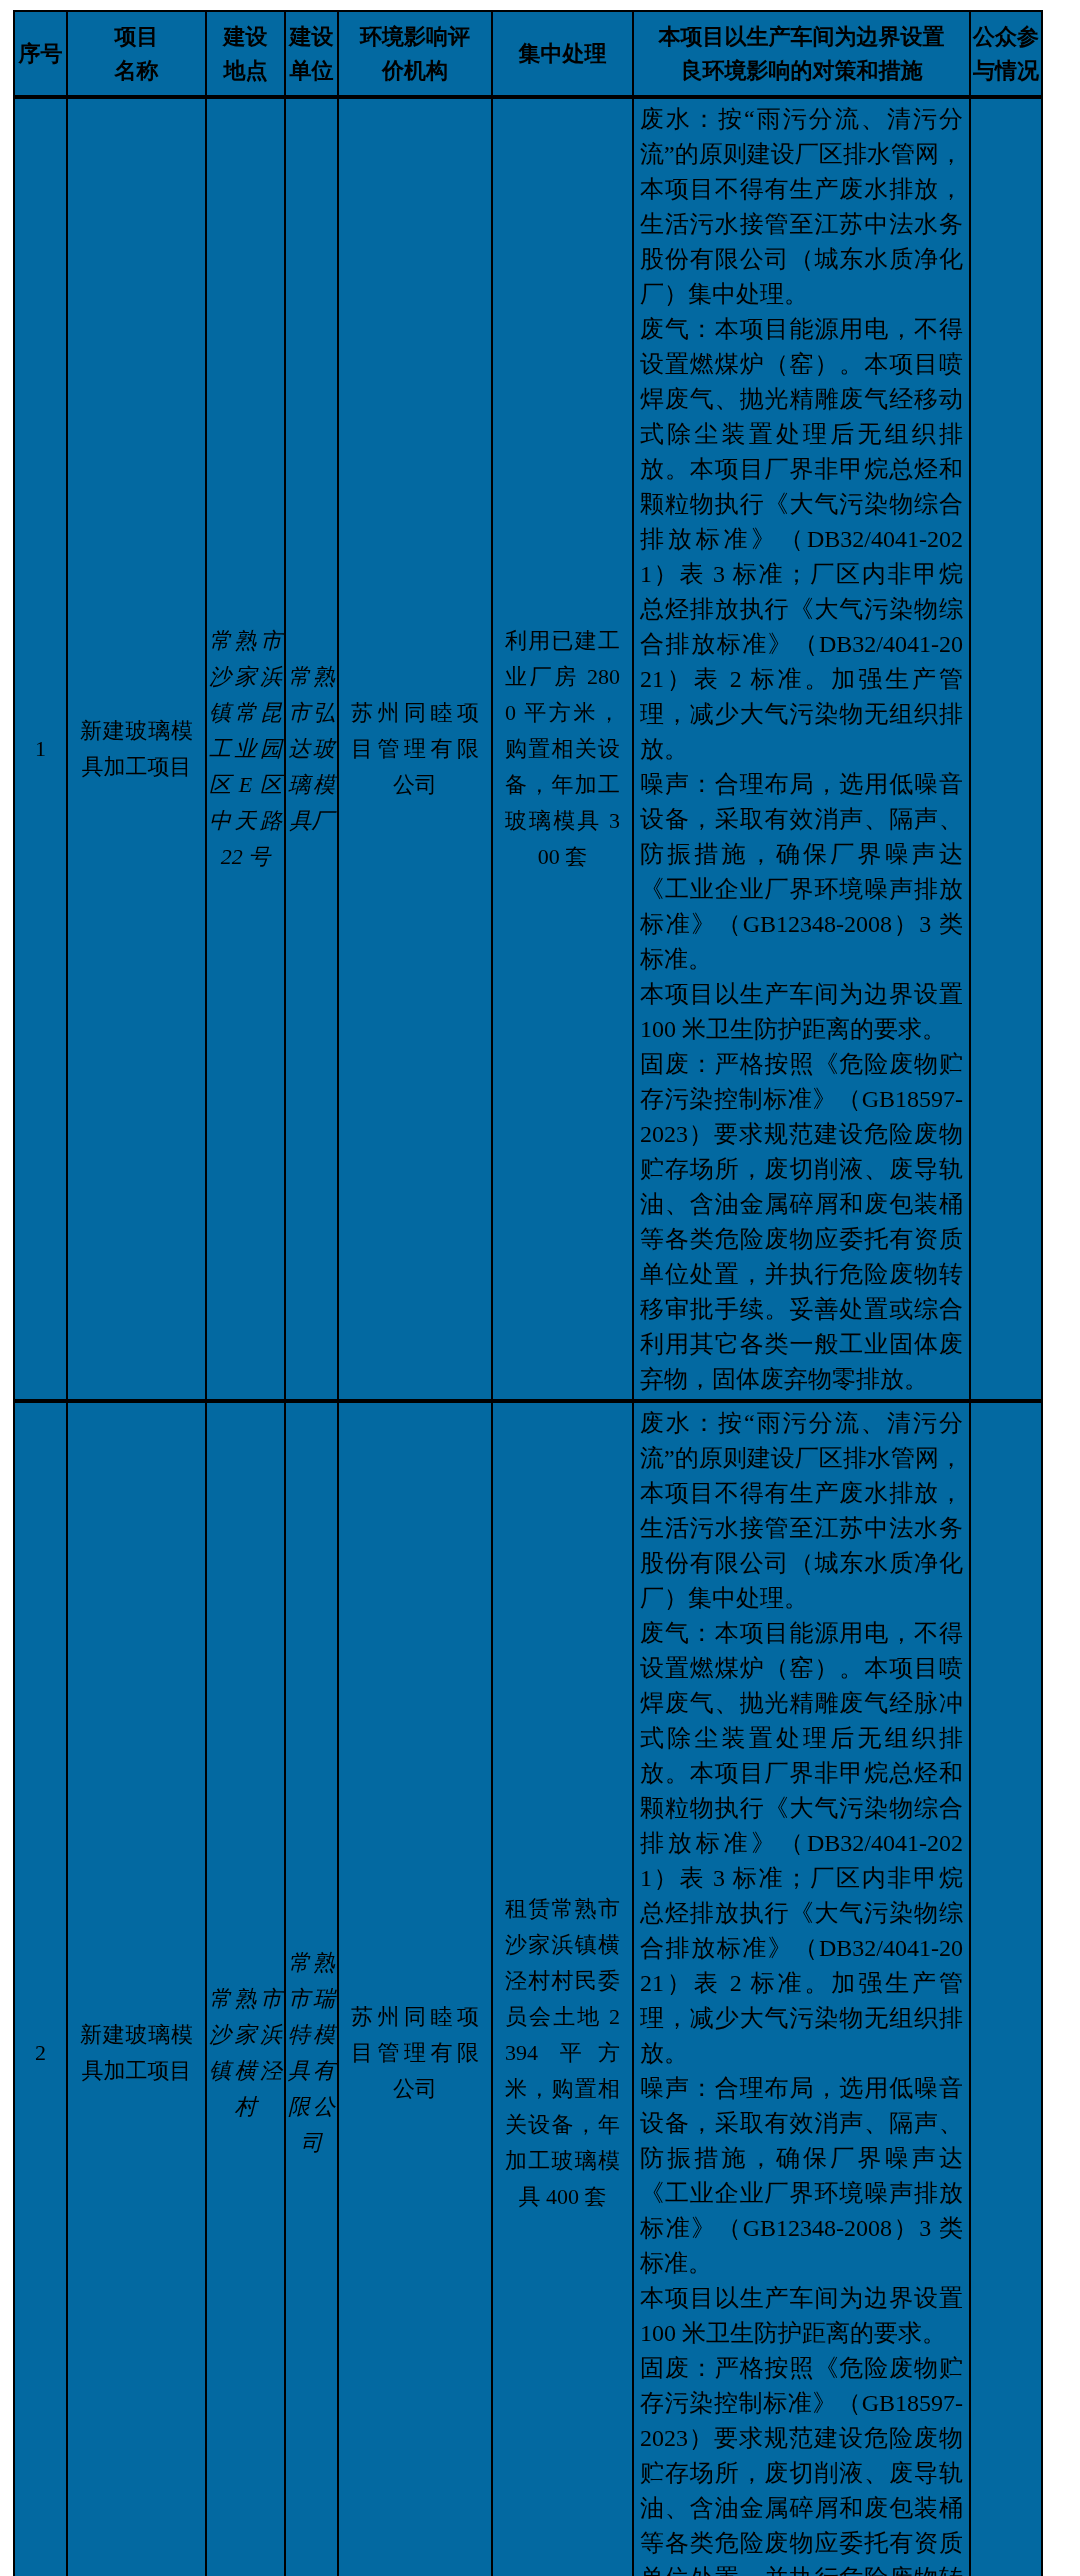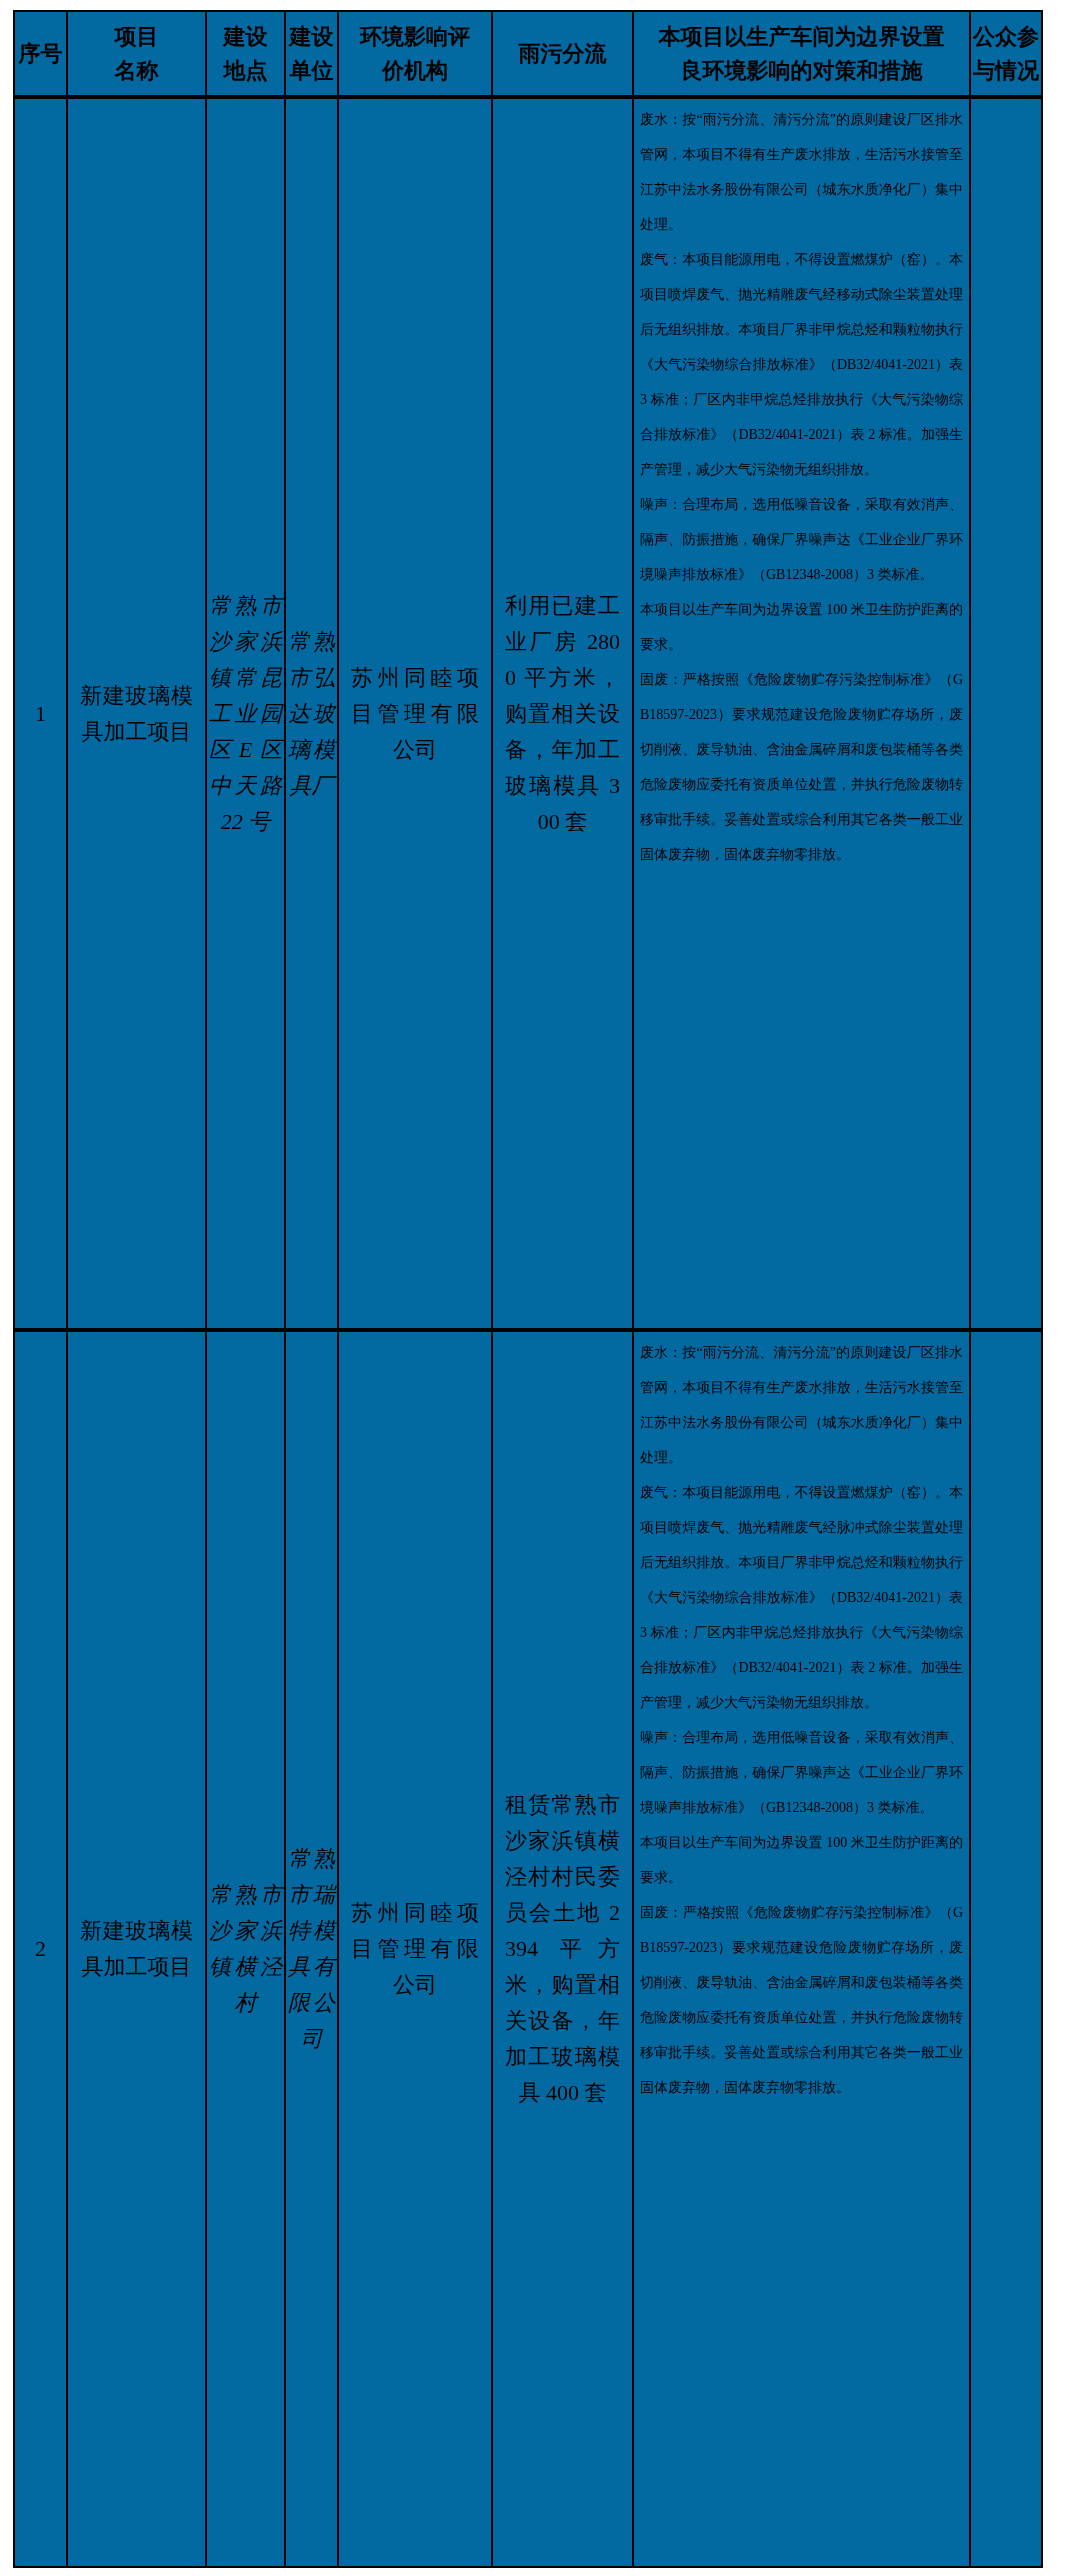--- a/index.html
+++ b/index.html
@@ -66,21 +66,21 @@
     font-style: italic;
   }
   td.c-measures {
     vertical-align: top;
     padding: 3px 6px 2px 6px;
   }
   td.c-measures p {
     margin: 0;
     text-align: justify;
     line-height: 35px;
-    font-size: 14px;
+    font-size: 24px;
   }
   td.c-public {
     vertical-align: middle;
     text-align: center;
     padding: 2px;
   }
 </style>
 </head>
 <body>
 
@@ -100,21 +100,21 @@
       <tr class="hdr">
         <th>序号</th>
         <th>项目
 名称</th>
         <th>建设
 地点</th>
         <th>建设
 单位</th>
         <th>环境影响评
 价机构</th>
-        <th>雨污分流</th>
+        <th>集中处理</th>
         <th>本项目以生产车间为边界设置
 良环境影响的对策和措施</th>
         <th>公众参
 与情况</th>
       </tr>
     </thead>
     <tbody>
       <tr class="row-1">
         <td class="c-seq">1</td>
         <td class="c-name">新建玻璃模具加工项目</td>

